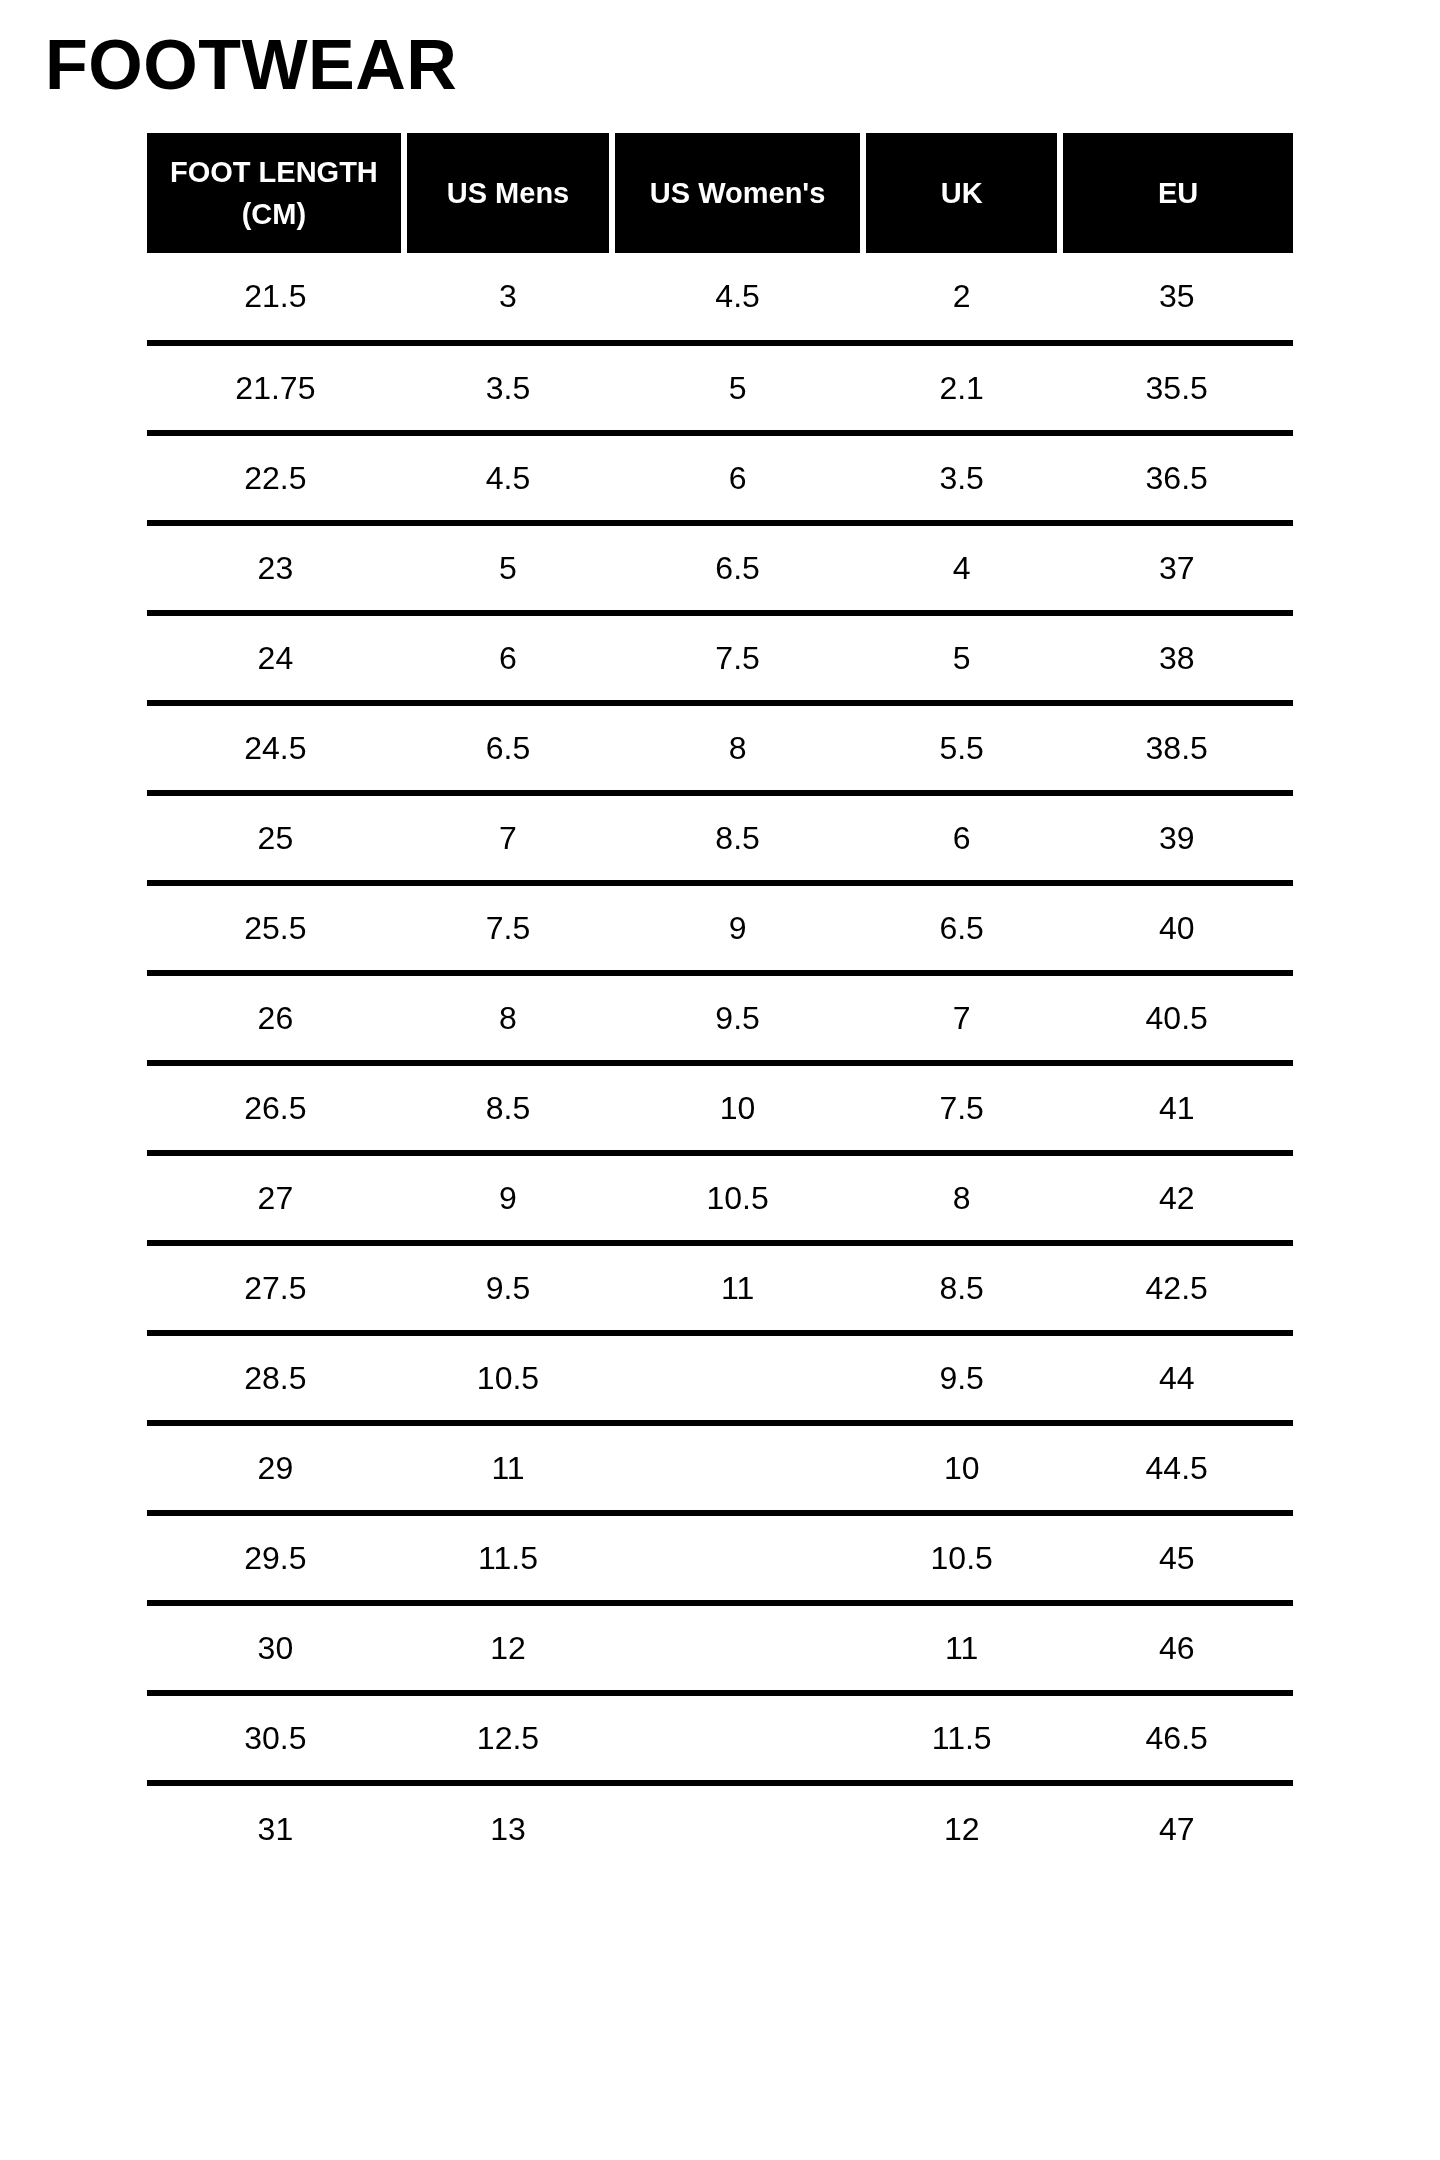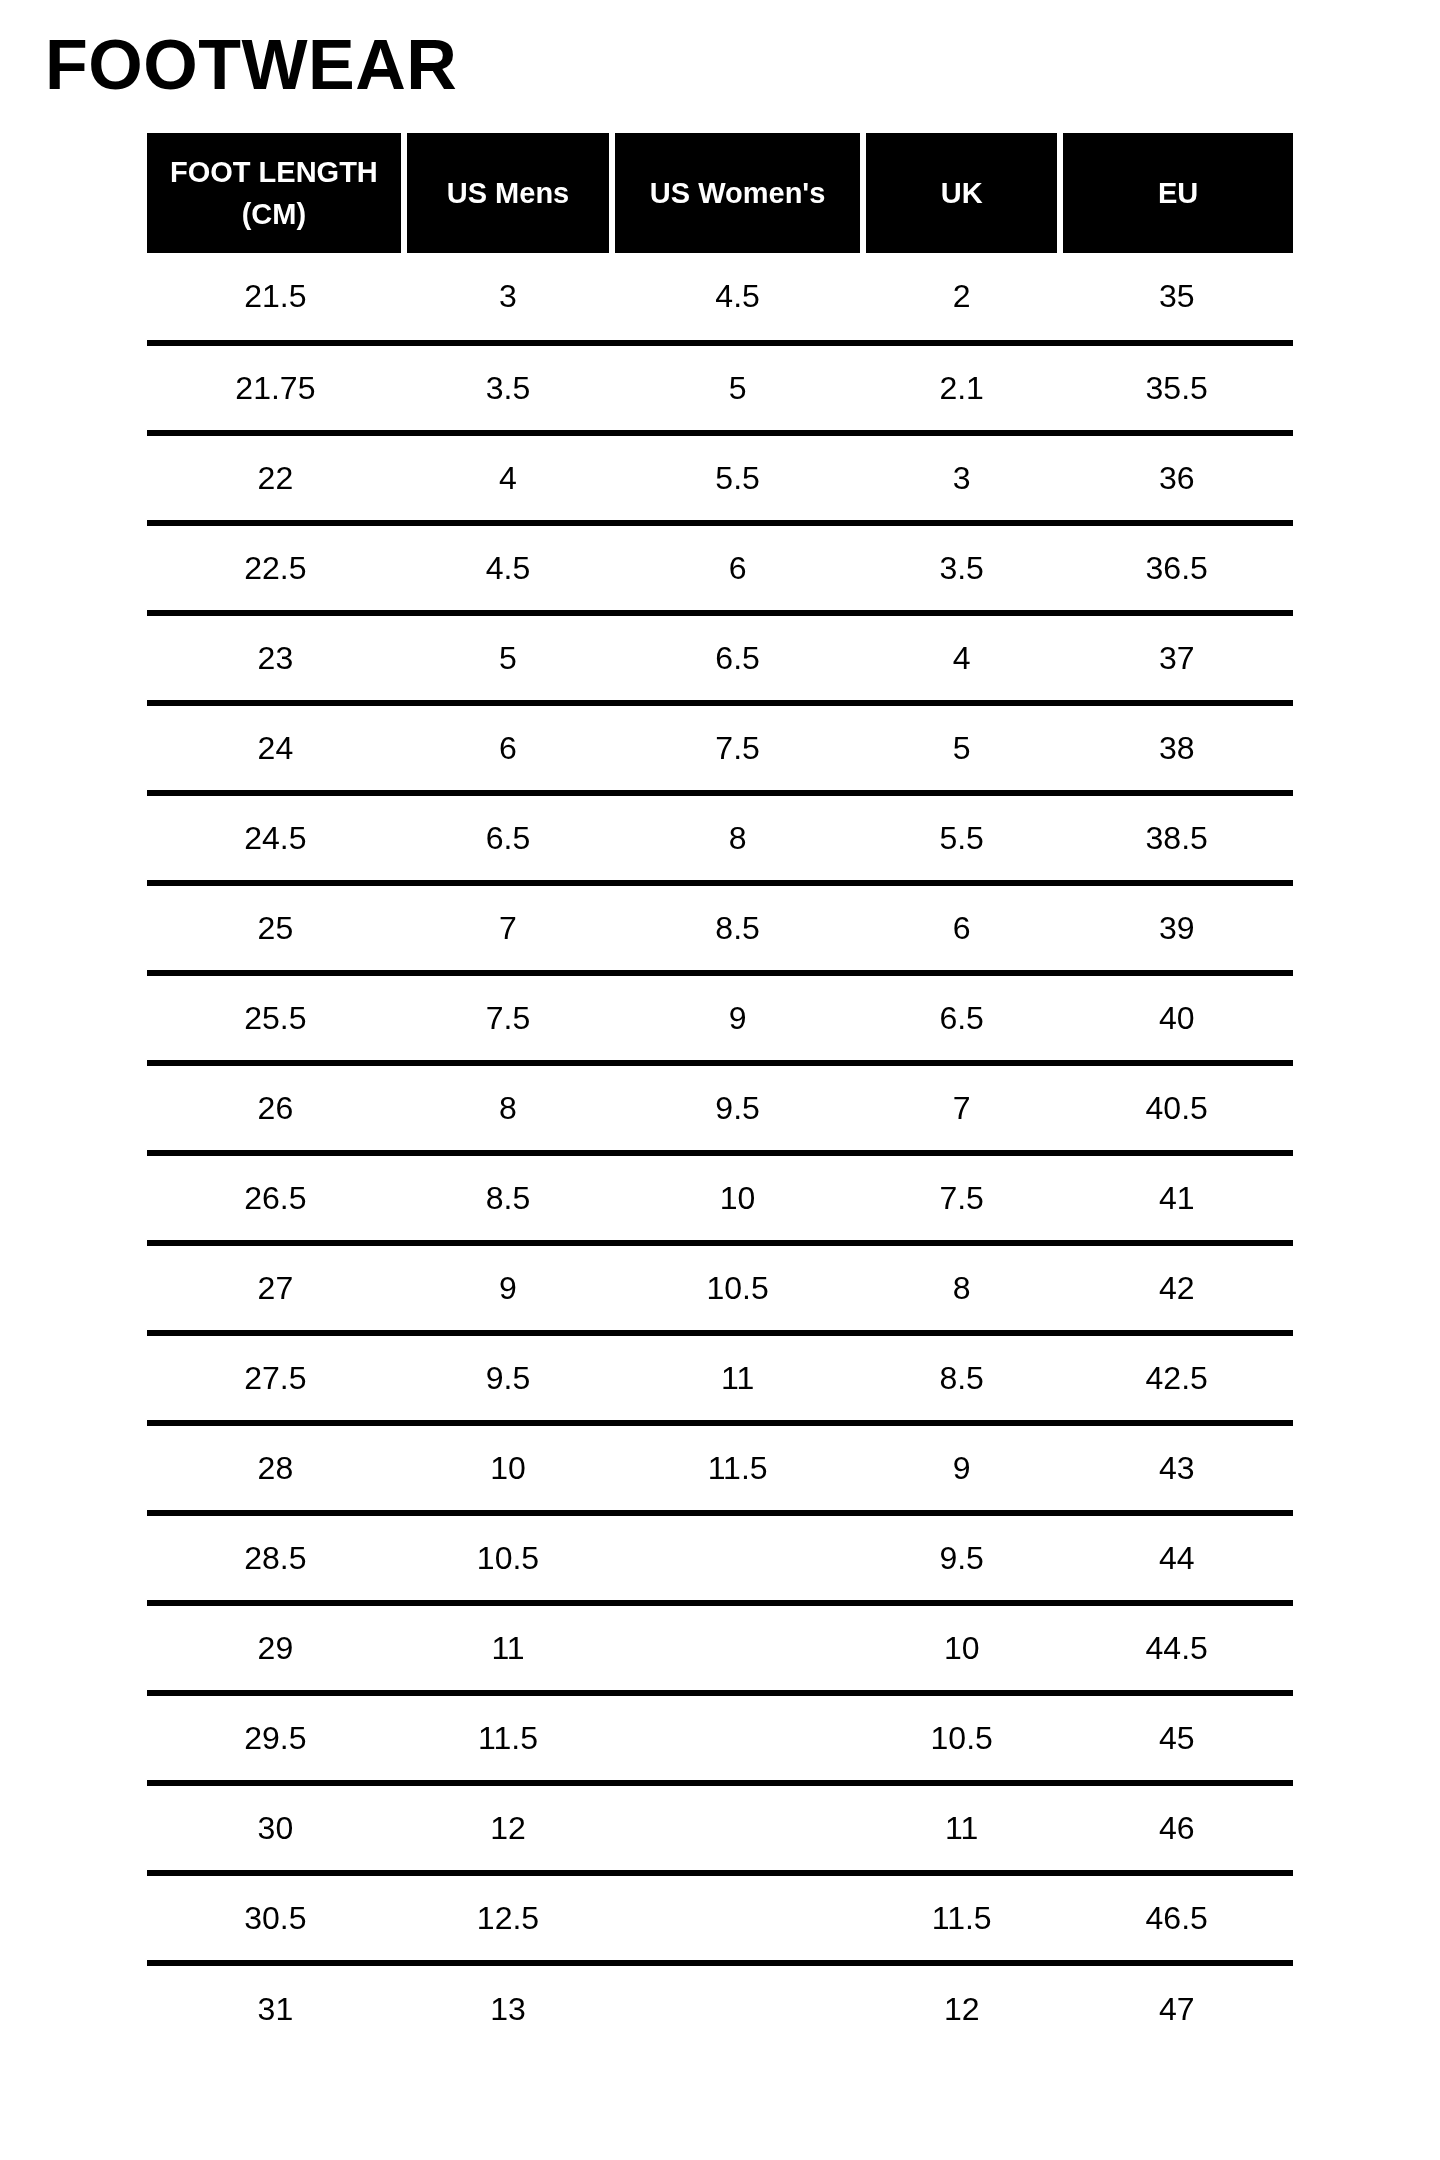--- a/index.html
+++ b/index.html
@@ -100,27 +100,20 @@
           <td>35</td>
         </tr>
         <tr>
           <td>21.75</td>
           <td>3.5</td>
           <td>5</td>
           <td>2.1</td>
           <td>35.5</td>
         </tr>
         <tr>
-          <td>22</td>
-          <td>4</td>
-          <td>5.5</td>
-          <td>3</td>
-          <td>36</td>
-        </tr>
-        <tr>
           <td>22.5</td>
           <td>4.5</td>
           <td>6</td>
           <td>3.5</td>
           <td>36.5</td>
         </tr>
         <tr>
           <td>23</td>
           <td>5</td>
           <td>6.5</td>
@@ -177,27 +170,20 @@
           <td>42</td>
         </tr>
         <tr>
           <td>27.5</td>
           <td>9.5</td>
           <td>11</td>
           <td>8.5</td>
           <td>42.5</td>
         </tr>
         <tr>
-          <td>28</td>
-          <td>10</td>
-          <td>11.5</td>
-          <td>9</td>
-          <td>43</td>
-        </tr>
-        <tr>
           <td>28.5</td>
           <td>10.5</td>
           <td></td>
           <td>9.5</td>
           <td>44</td>
         </tr>
         <tr>
           <td>29</td>
           <td>11</td>
           <td></td>

